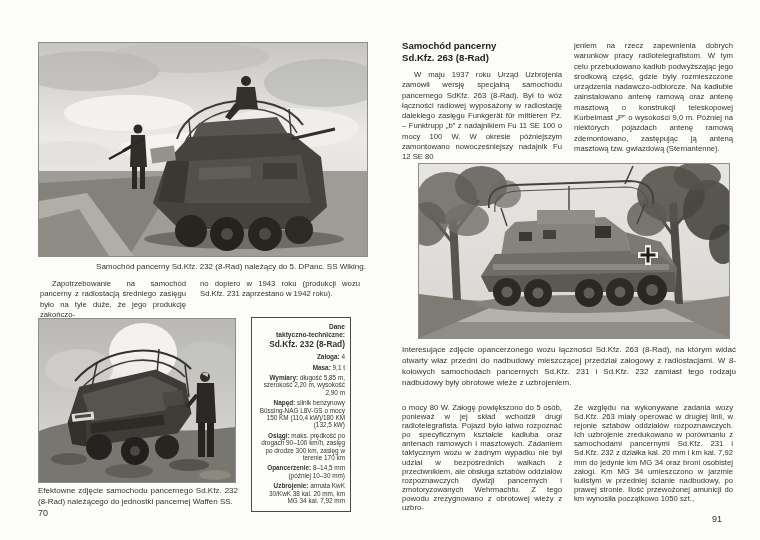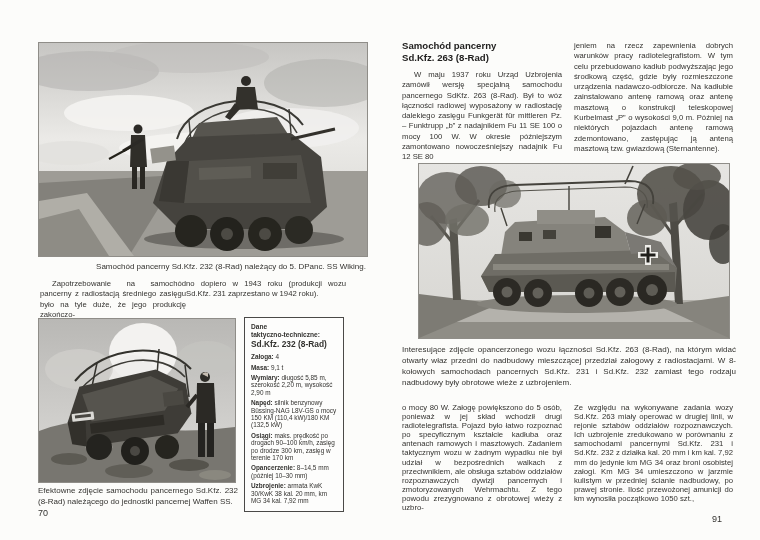--- a/index.html
+++ b/index.html
@@ -93,21 +93,21 @@
         <path d="M92,92 L106,92 L108,124 L91,124 Z" fill="#302e29"></path>
         <rect x="93" y="124" width="5" height="22" fill="#2a2823"></rect>
         <rect x="101" y="124" width="5" height="22" fill="#2a2823"></rect>
         <line x1="84" y1="108" x2="104" y2="96" stroke="#2c2a26" stroke-width="3"></line>
         <line x1="70" y1="116" x2="92" y2="104" stroke="#232119" stroke-width="2"></line>
       </svg>
     </div>
 
     <div class="caption single abs" style="left:38px;top:261px;width:328px;">Samochód pancerny Sd.Kfz. 232 (8-Rad) należący do 5. DPanc. SS Wiking.</div>
 
-    <div class="abs" style="left:40px;top:279px;width:320px;display:flex;">
+    <div class="abs" style="left:40px;top:279px;width:320px;display:flex;gap:14px;">
       <div class="bodytext indent" style="width:146px;">Zapotrzebowanie na samochód pancerny z radiostacją średniego zasięgu było na tyle duże, że jego produkcję zakończo-</div>
       <div class="bodytext" style="width:160px;">no dopiero w 1943 roku (produkcji wozu Sd.Kfz. 231 zaprzestano w 1942 roku).</div>
     </div>
 
     <div class="photo abs" style="left:38px;top:318px;width:196px;height:163px;">
       <svg width="196" height="163" viewBox="0 0 196 163">
         <defs>
           <linearGradient id="sky2" x1="0" y1="0" x2="0" y2="1">
             <stop offset="0" stop-color="#b9b8b5"></stop>
             <stop offset="1" stop-color="#dddcd9"></stop>
@@ -150,21 +150,21 @@
 
         <circle cx="166" cy="58" r="5" fill="#2e2c27"></circle>
         <path d="M163,55 a5,5 0 0 1 6,-1 l0,4 z" fill="#c7beb2"></path>
         <path d="M158,64 L175,64 L177,104 L157,104 Z" fill="#2b2925"></path>
         <rect x="159" y="104" width="7" height="34" fill="#242320"></rect>
         <rect x="168" y="104" width="7" height="34" fill="#242320"></rect>
         <line x1="158" y1="76" x2="148" y2="88" stroke="#2b2925" stroke-width="4"></line>
       </svg>
     </div>
 
-    <div class="databox abs" style="left:244px;top:317px;">
+    <div class="databox abs" style="left:251px;top:317px;text-align:right;">
       <div class="db-title-small">Dane</div>
       <div class="db-title-small">taktyczno-techniczne:</div>
       <div class="db-title-big">Sd.Kfz. 232 (8-Rad)</div>
       <div class="db-entry"><span class="db-lbl">Załoga:</span> <span>4</span></div>
       <div class="db-entry"><span class="db-lbl">Masa:</span> <span>9,1 t</span></div>
       <div class="db-entry"><span class="db-lbl">Wymiary:</span> <span>długość 5,85 m, szerokość 2,20 m, wysokość 2,90 m</span></div>
       <div class="db-entry"><span class="db-lbl">Napęd:</span> <span>silnik benzynowy Büssing-NAG L8V-GS o mocy 150 KM (110,4 kW)/180 KM (132,5 kW)</span></div>
       <div class="db-entry"><span class="db-lbl">Osiągi:</span> <span>maks. prędkość po drogach 90–100 km/h, zasięg po drodze 300 km, zasięg w terenie 170 km</span></div>
       <div class="db-entry"><span class="db-lbl">Opancerzenie:</span> <span>8–14,5 mm (później 10–30 mm)</span></div>
       <div class="db-entry"><span class="db-lbl">Uzbrojenie:</span> <span>armata KwK 30/KwK 38 kal. 20 mm, km MG 34 kal. 7,92 mm</span></div>

